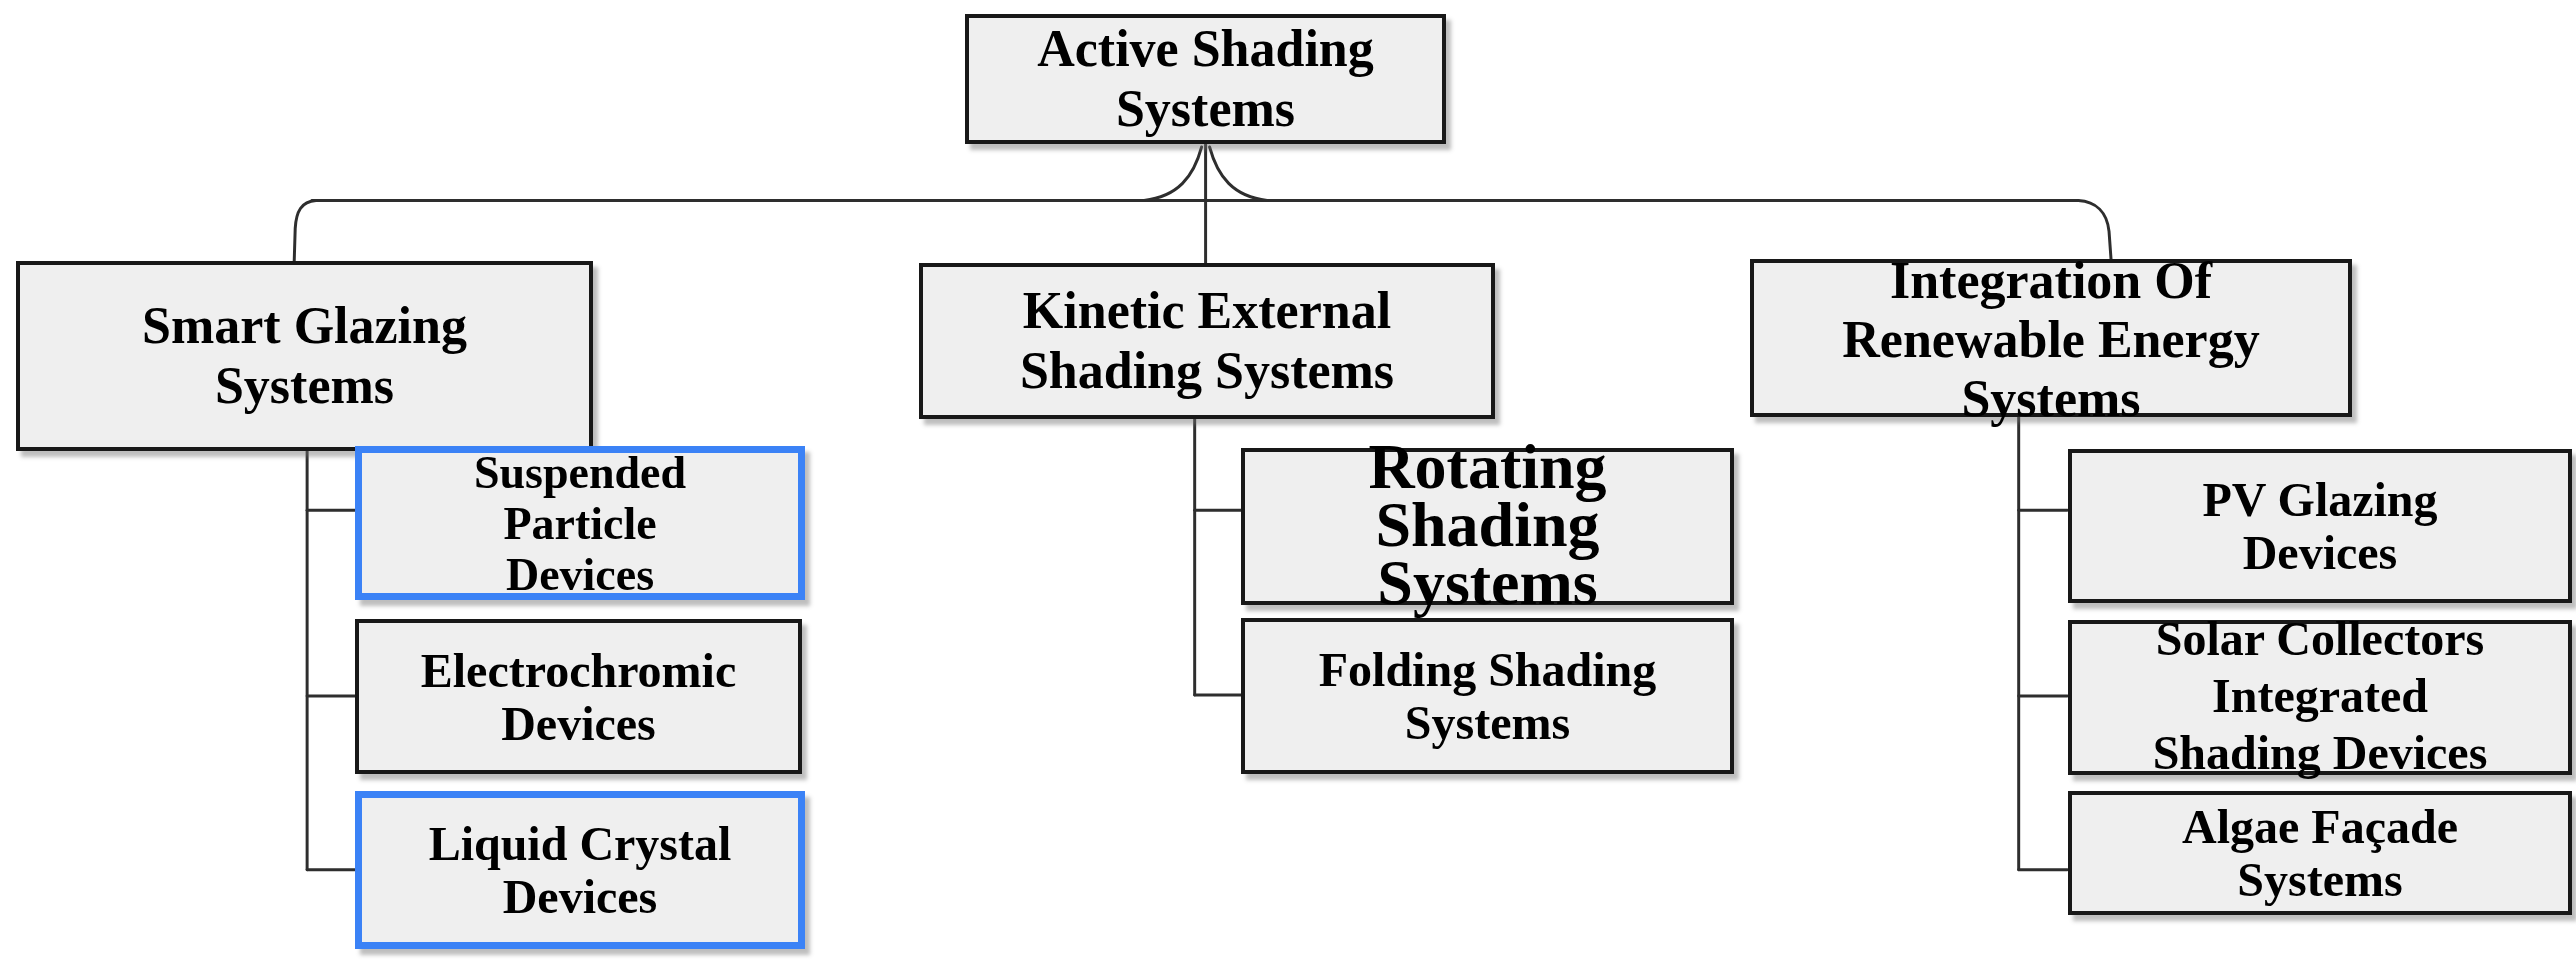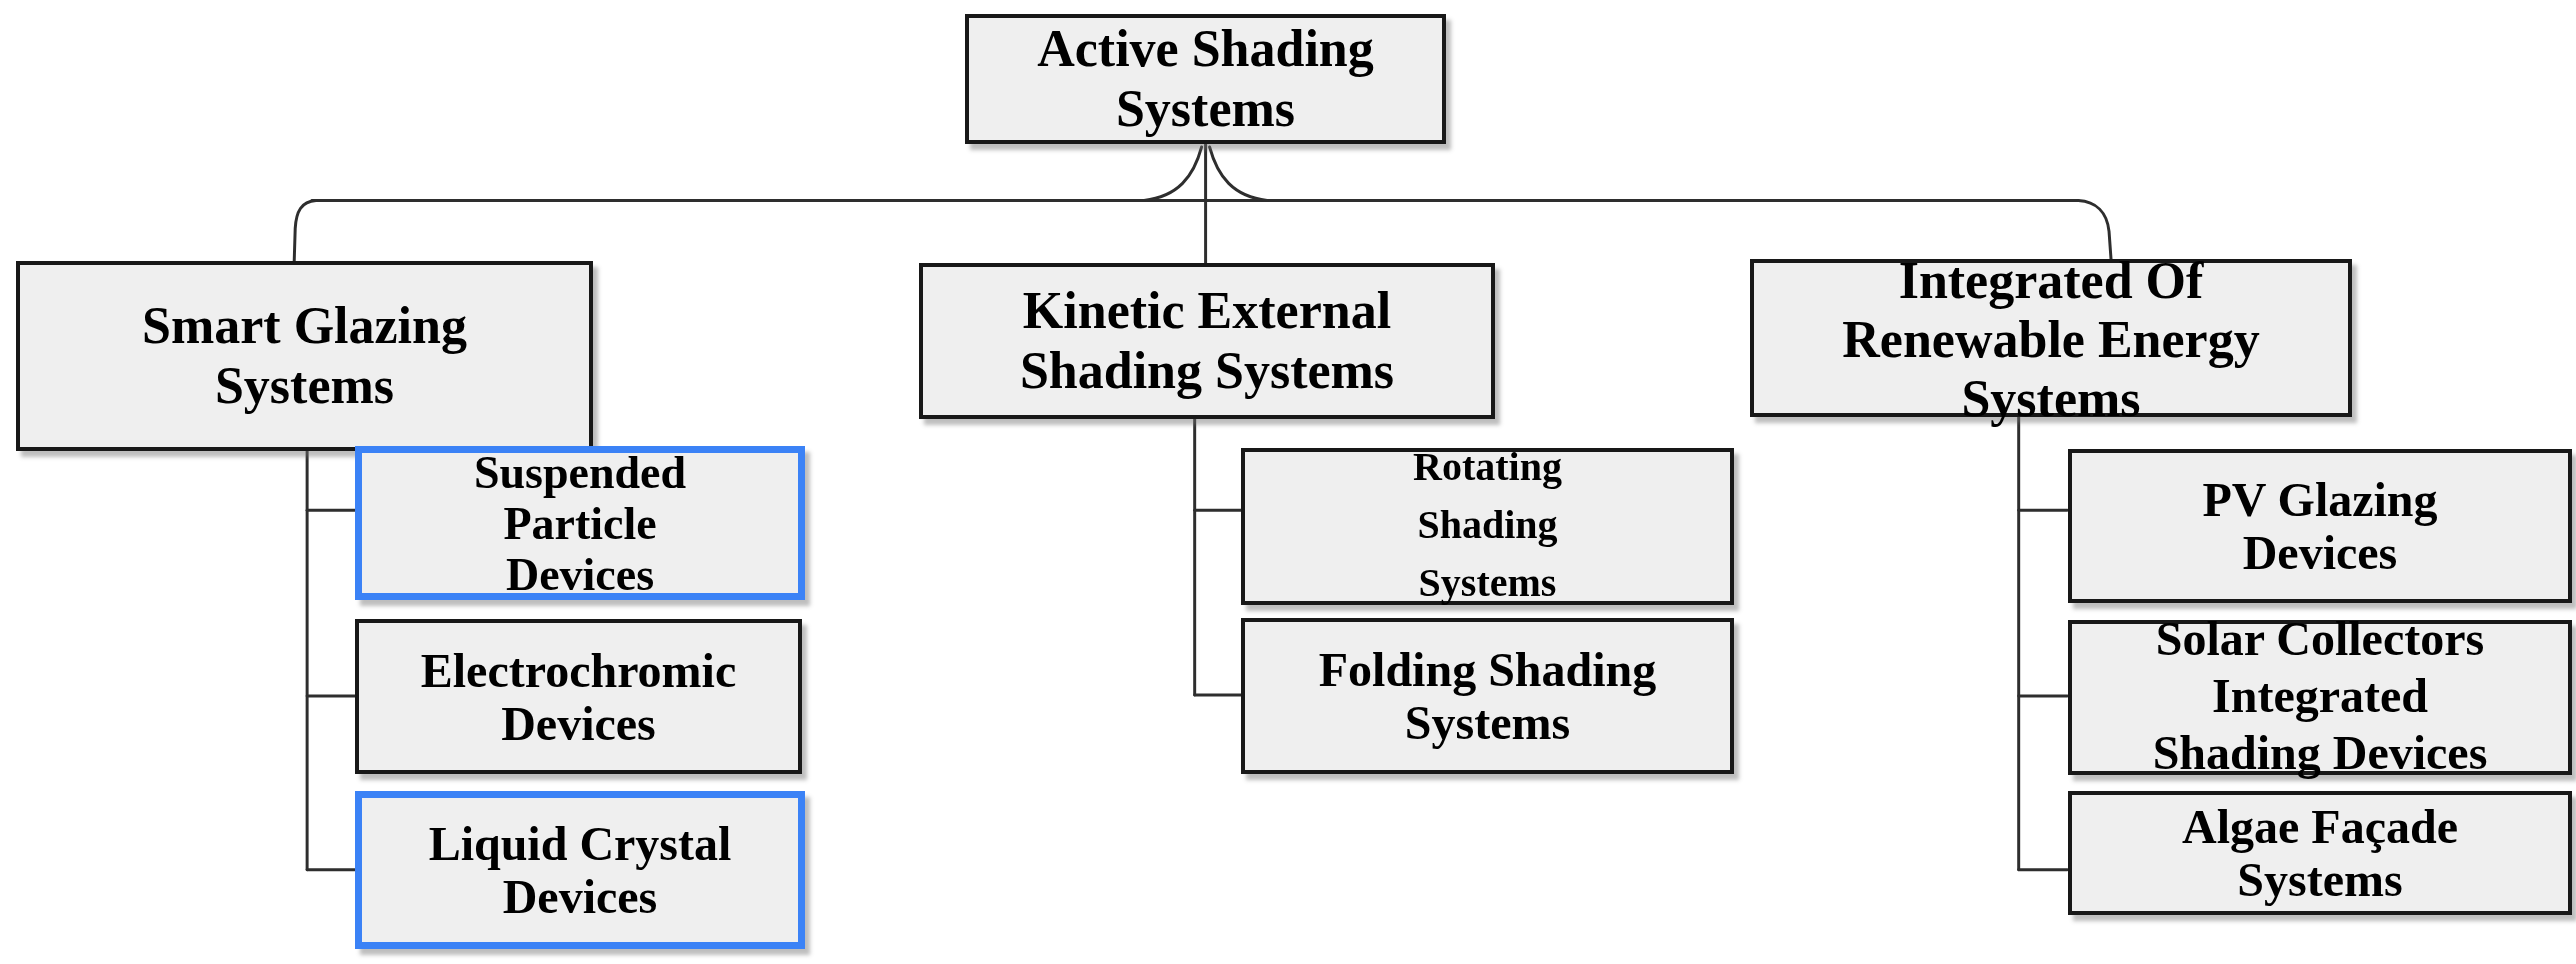--- a/index.html
+++ b/index.html
@@ -29,21 +29,21 @@
   .txt div{white-space:nowrap;}
 
   .lvl1 .txt{font-size:52px;line-height:60px;}
   .child .txt{font-size:48px;line-height:53px;}
   .child.tight .txt{font-size:46px;line-height:51px;}
 
   
   .node.spill{display:block;}
   .node.spill .txt{position:absolute;left:0;right:0;}
   #node-integration .txt{top:-12px;font-size:52px;line-height:59px;}
-  #node-rotating .txt{top:-14px;font-size:40px;line-height:58px;}
+  #node-rotating .txt{top:-14px;font-size:64px;line-height:58px;}
   #node-solar .txt{top:-14px;font-size:48px;line-height:57px;}
 
   
   #node-root        {left:965px; top:14px;  width:481px; height:130px;}
   #node-smart       {left:16px;  top:261px; width:577px; height:190px;}
   #node-kinetic     {left:919px; top:263px; width:576px; height:156px;}
   #node-integration {left:1750px;top:259px; width:602px; height:158px;}
   #node-suspended   {left:355px; top:446px; width:450px; height:154px;}
   #node-electro     {left:355px; top:619px; width:447px; height:155px;}
   #node-liquid      {left:355px; top:791px; width:450px; height:158px;}
@@ -94,21 +94,21 @@
 
   <div class="node lvl1" id="node-kinetic">
     <div class="txt">
       <div>Kinetic External</div>
       <div>Shading Systems</div>
     </div>
   </div>
 
   <div class="node lvl1 spill" id="node-integration">
     <div class="txt">
-      <div>Integrated Of</div>
+      <div>Integration Of</div>
       <div>Renewable Energy</div>
       <div>Systems</div>
     </div>
   </div>
 
   <div class="node child tight gray" id="node-suspended">
     <div class="txt">
       <div>Suspended</div>
       <div>Particle</div>
       <div>Devices</div>

